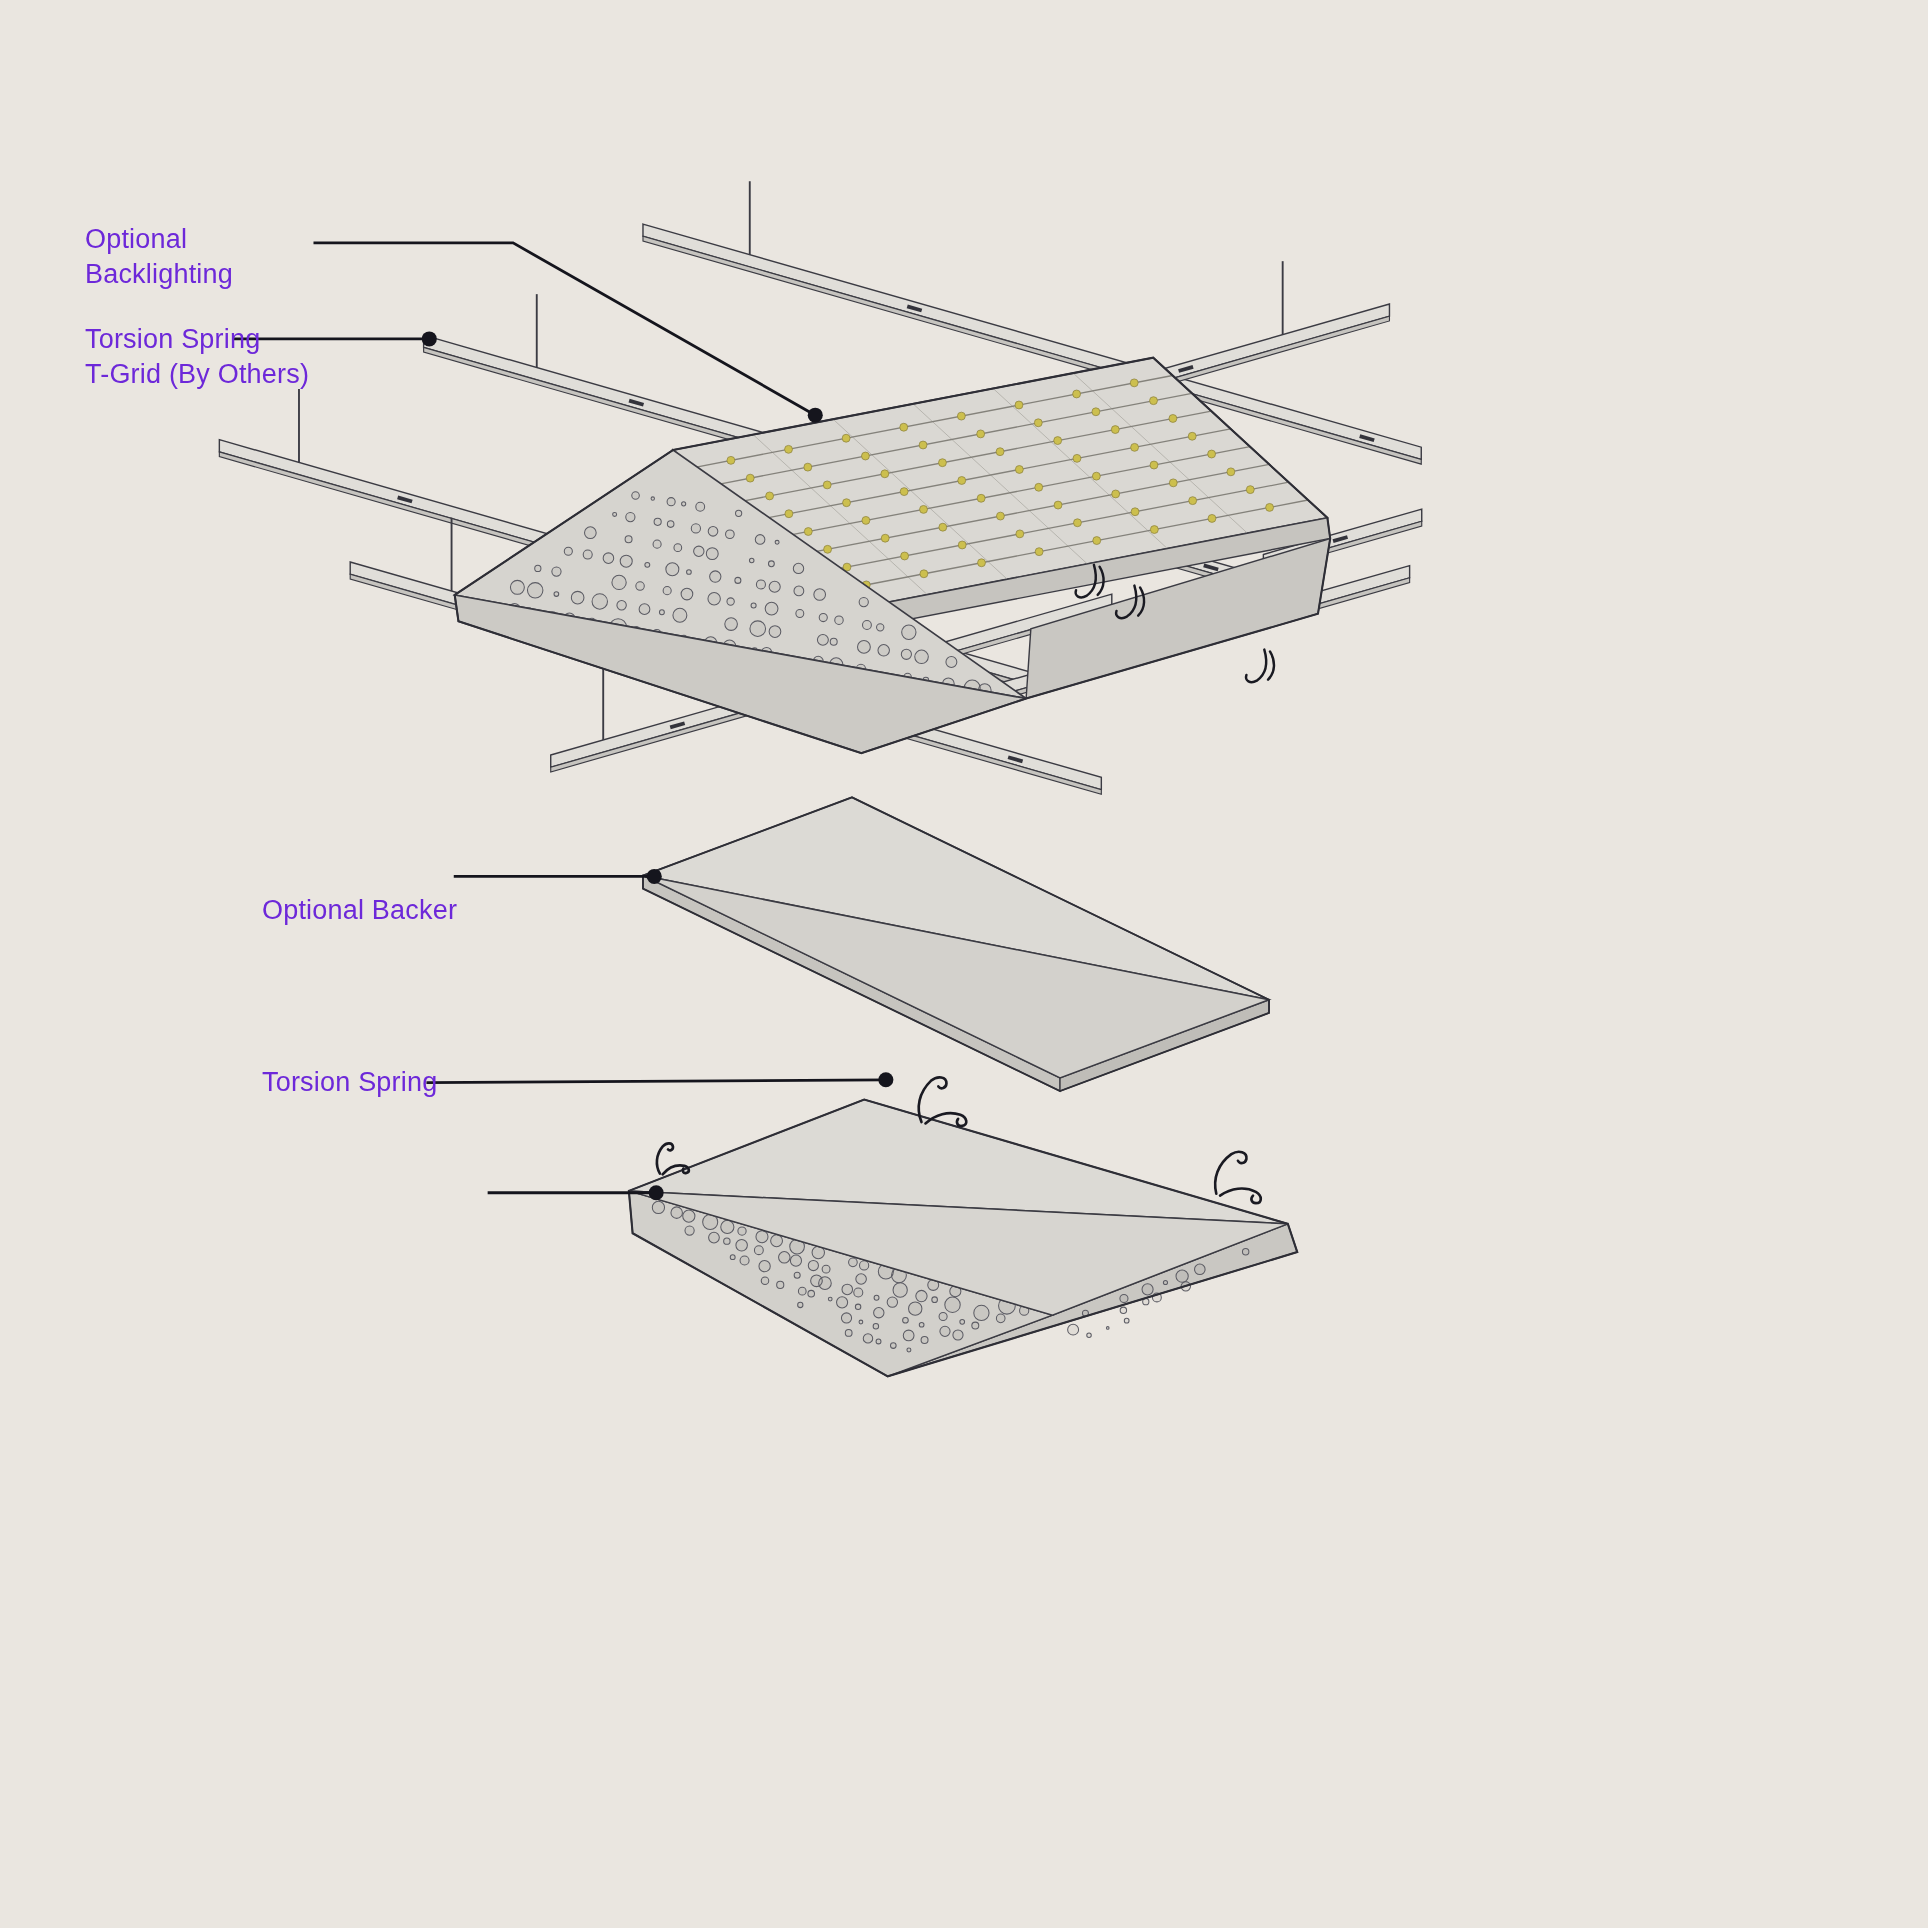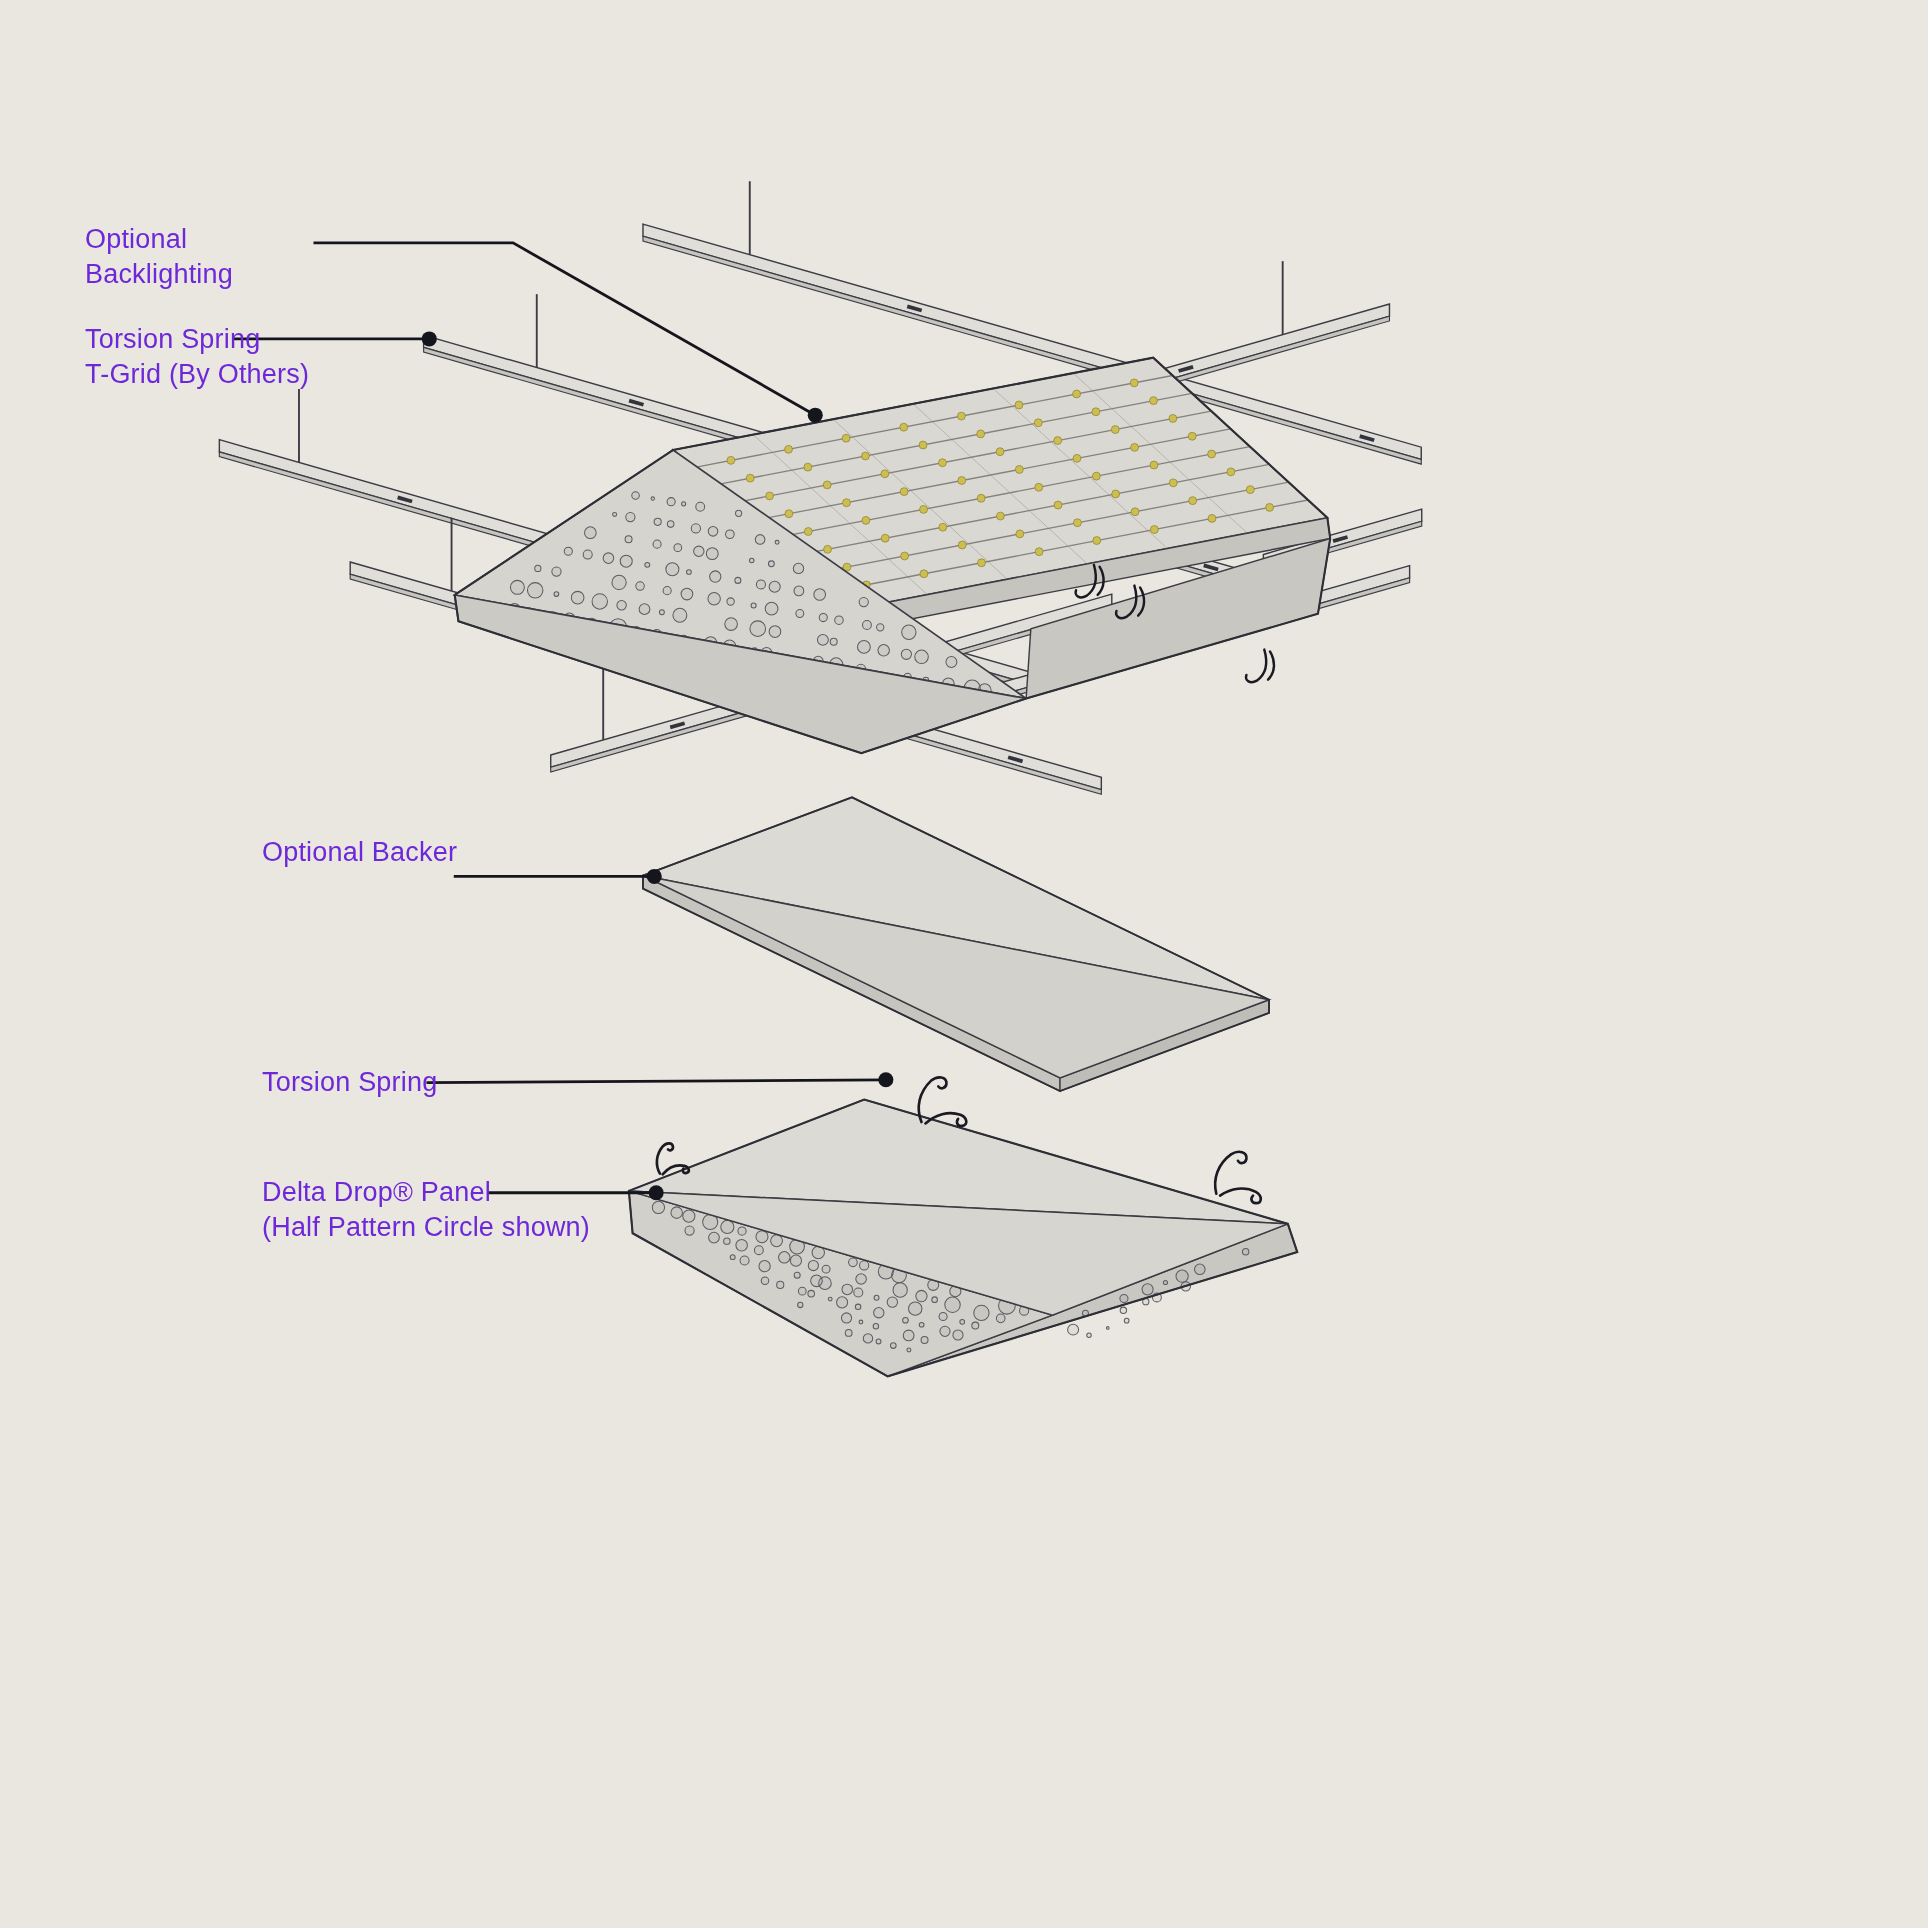--- a/index.html
+++ b/index.html
@@ -404,21 +404,19 @@
         <circle cx="697" cy="1267" r="8" fill="#15151D"></circle>
       </g>
   </svg>
 
   <div class="label" style="left:85px;top:222px">Optional
 Backlighting</div>
 
   <div class="label" style="left:85px;top:322px">Torsion Spring
 T-Grid (By Others)</div>
 
-  <div class="label" style="left:262px;top:835px">Optional Backer</div>
+  <div class="label" style="left:262px;top:893px">Optional Backer</div>
 
   <div class="label" style="left:262px;top:1065px">Torsion Spring</div>
 
-  <div class="label" style="left:262px;top:1175px">Delta Drop® Panel
-(Half Pattern Circle shown)</div>
 
 </div>
 
 
 </body></html>

